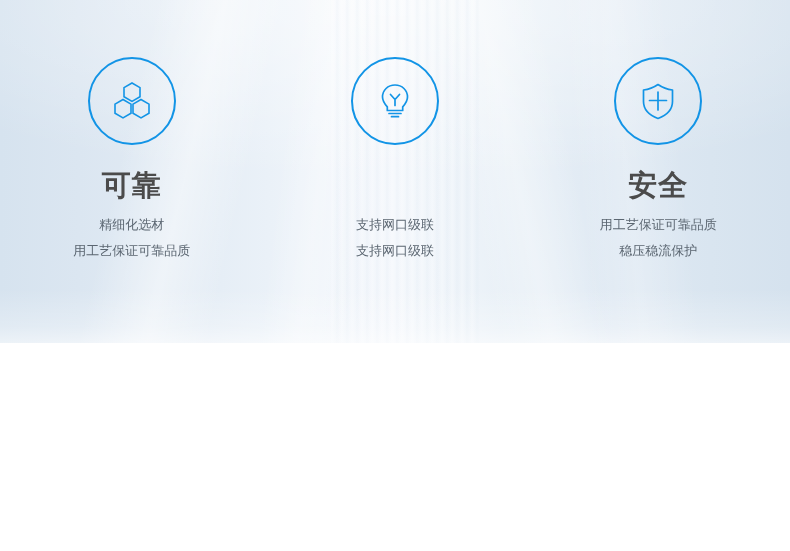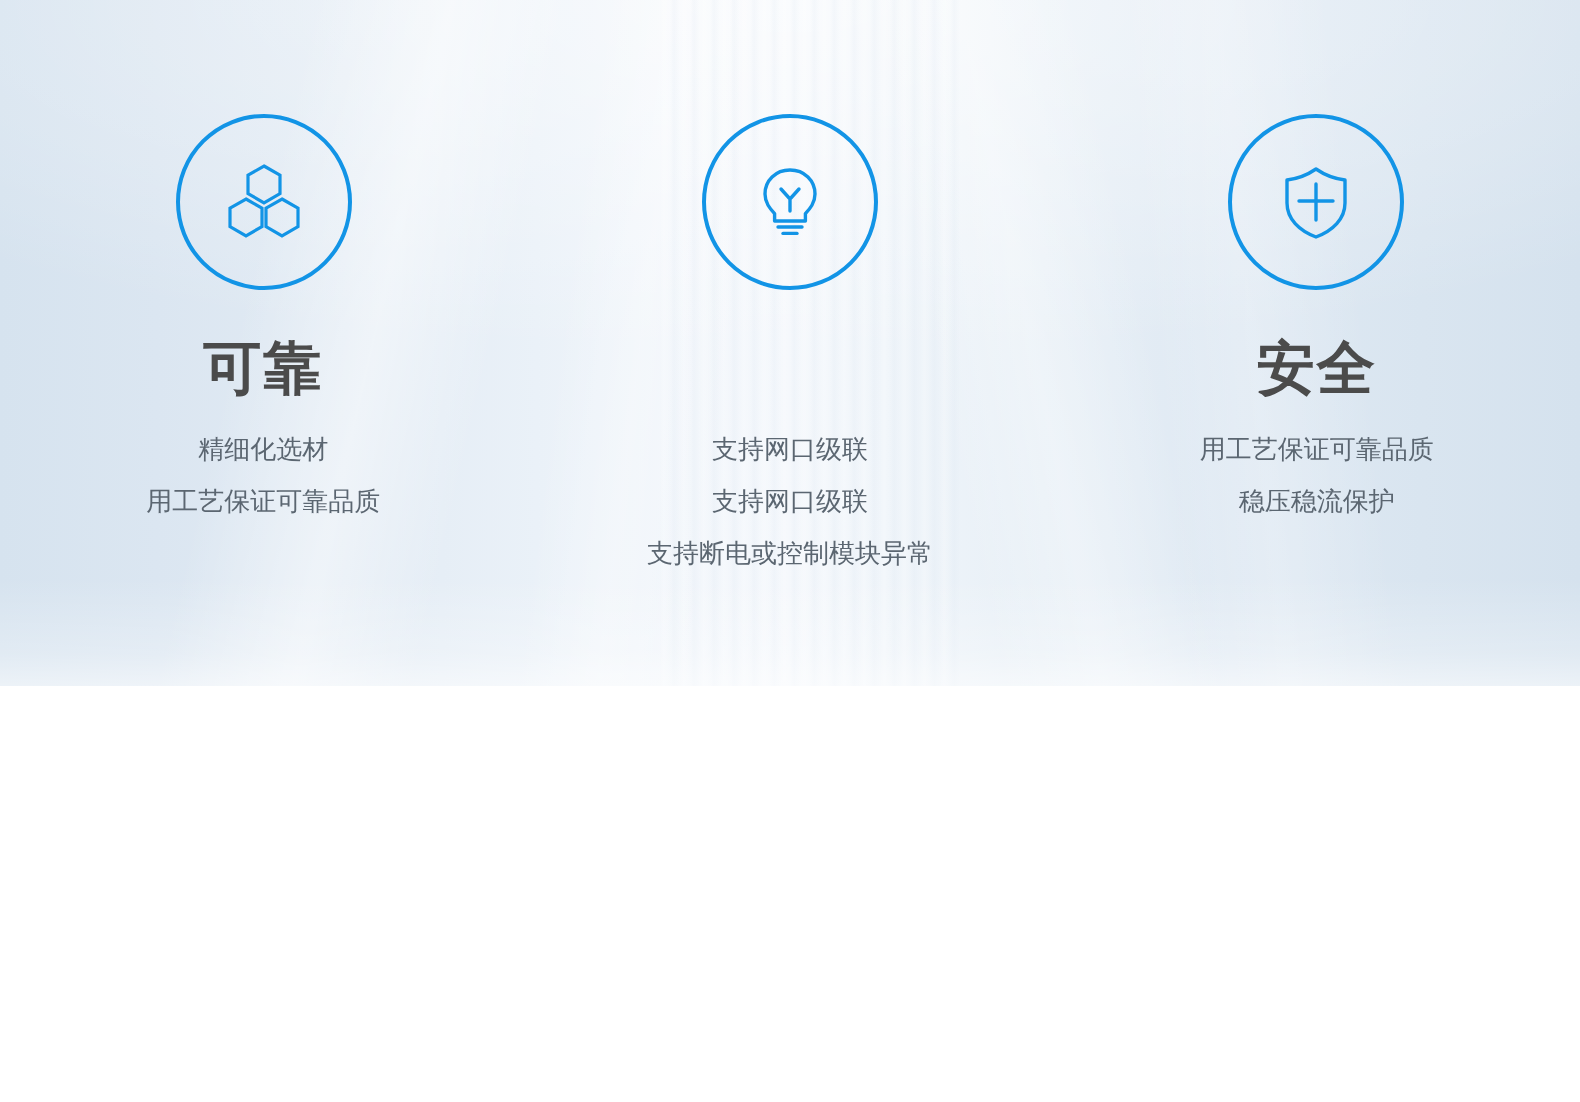--- a/index.html
+++ b/index.html
@@ -122,21 +122,20 @@
               <path d="M22 6 C14.8 6 9.5 11.3 9.5 18 C9.5 22.4 12 25.3 14.3 27.8 L14.3 31.5 L29.7 31.5 L29.7 27.8 C32 25.3 34.5 22.4 34.5 18 C34.5 11.3 29.2 6 22 6 Z"></path>
               <path d="M22 26.5 L22 20.5 M22 20.5 L17.5 15.5 M22 20.5 L26.5 15.5"></path>
               <path d="M16 34.5 L28 34.5"></path>
               <path d="M18.5 37.7 L25.5 37.7"></path>
             </svg>
           </span>
         </div>
         <div class="feature-lines">
           <div>支持网口级联</div>
           <div>支持网口级联</div>
-          <div>支持断电或控制模块异常</div>
         </div>
       </div>
 
       <div class="feature">
         <div class="icon-circle">
           <span>
             <svg width="44" height="44" viewBox="0 0 44 44" fill="none" stroke="#1294e6" stroke-width="1.7" stroke-linecap="round" stroke-linejoin="round">
               <path d="M22 5.5 C17.5 8.6 12.6 10.4 7.5 11 L7.5 22.5 C7.5 30.5 13.6 36.3 22 39.5 C30.4 36.3 36.5 30.5 36.5 22.5 L36.5 11 C31.4 10.4 26.5 8.6 22 5.5 Z"></path>
               <path d="M22 13 L22 31 M13.5 21.5 L30.5 21.5"></path>
             </svg>

